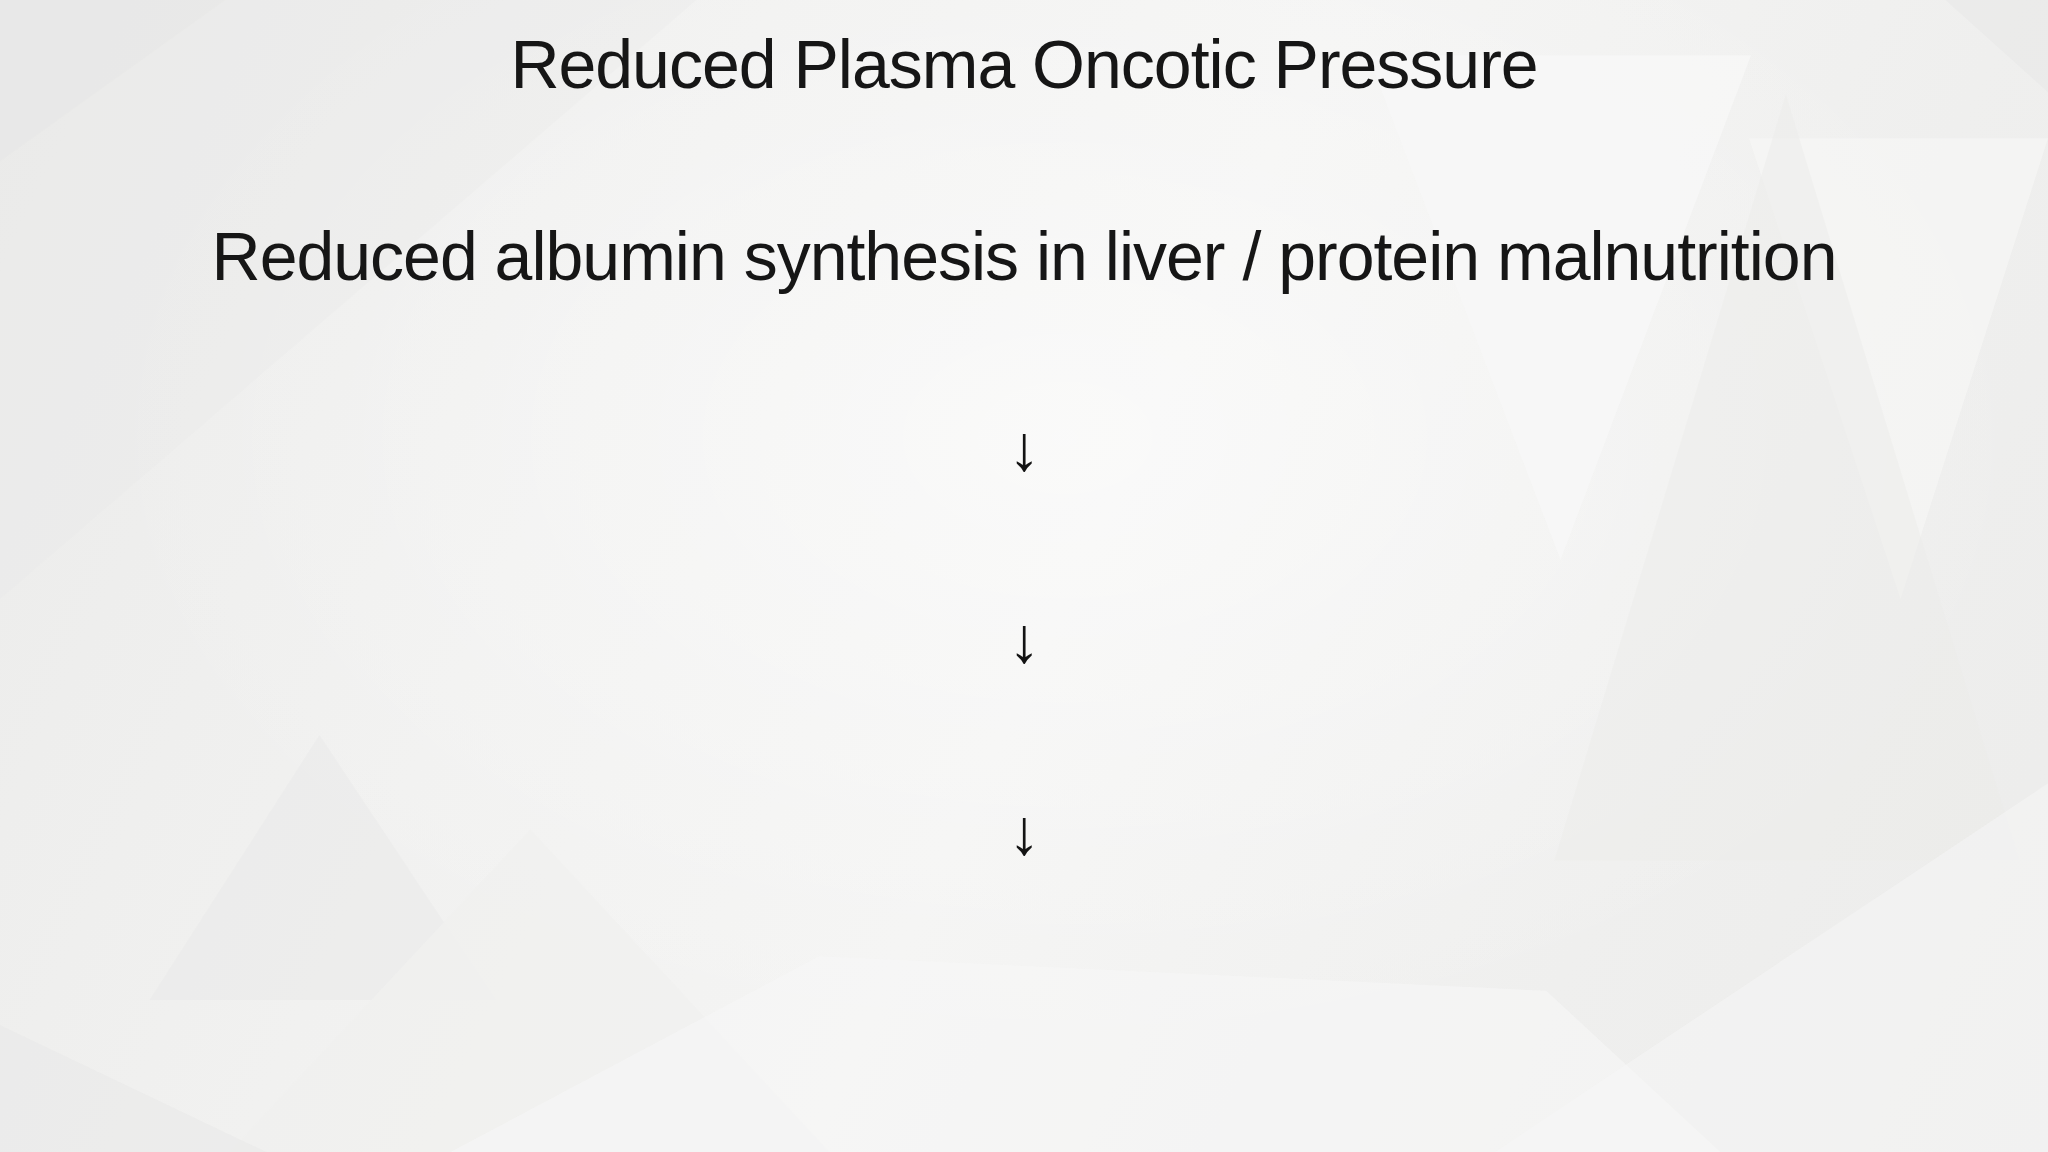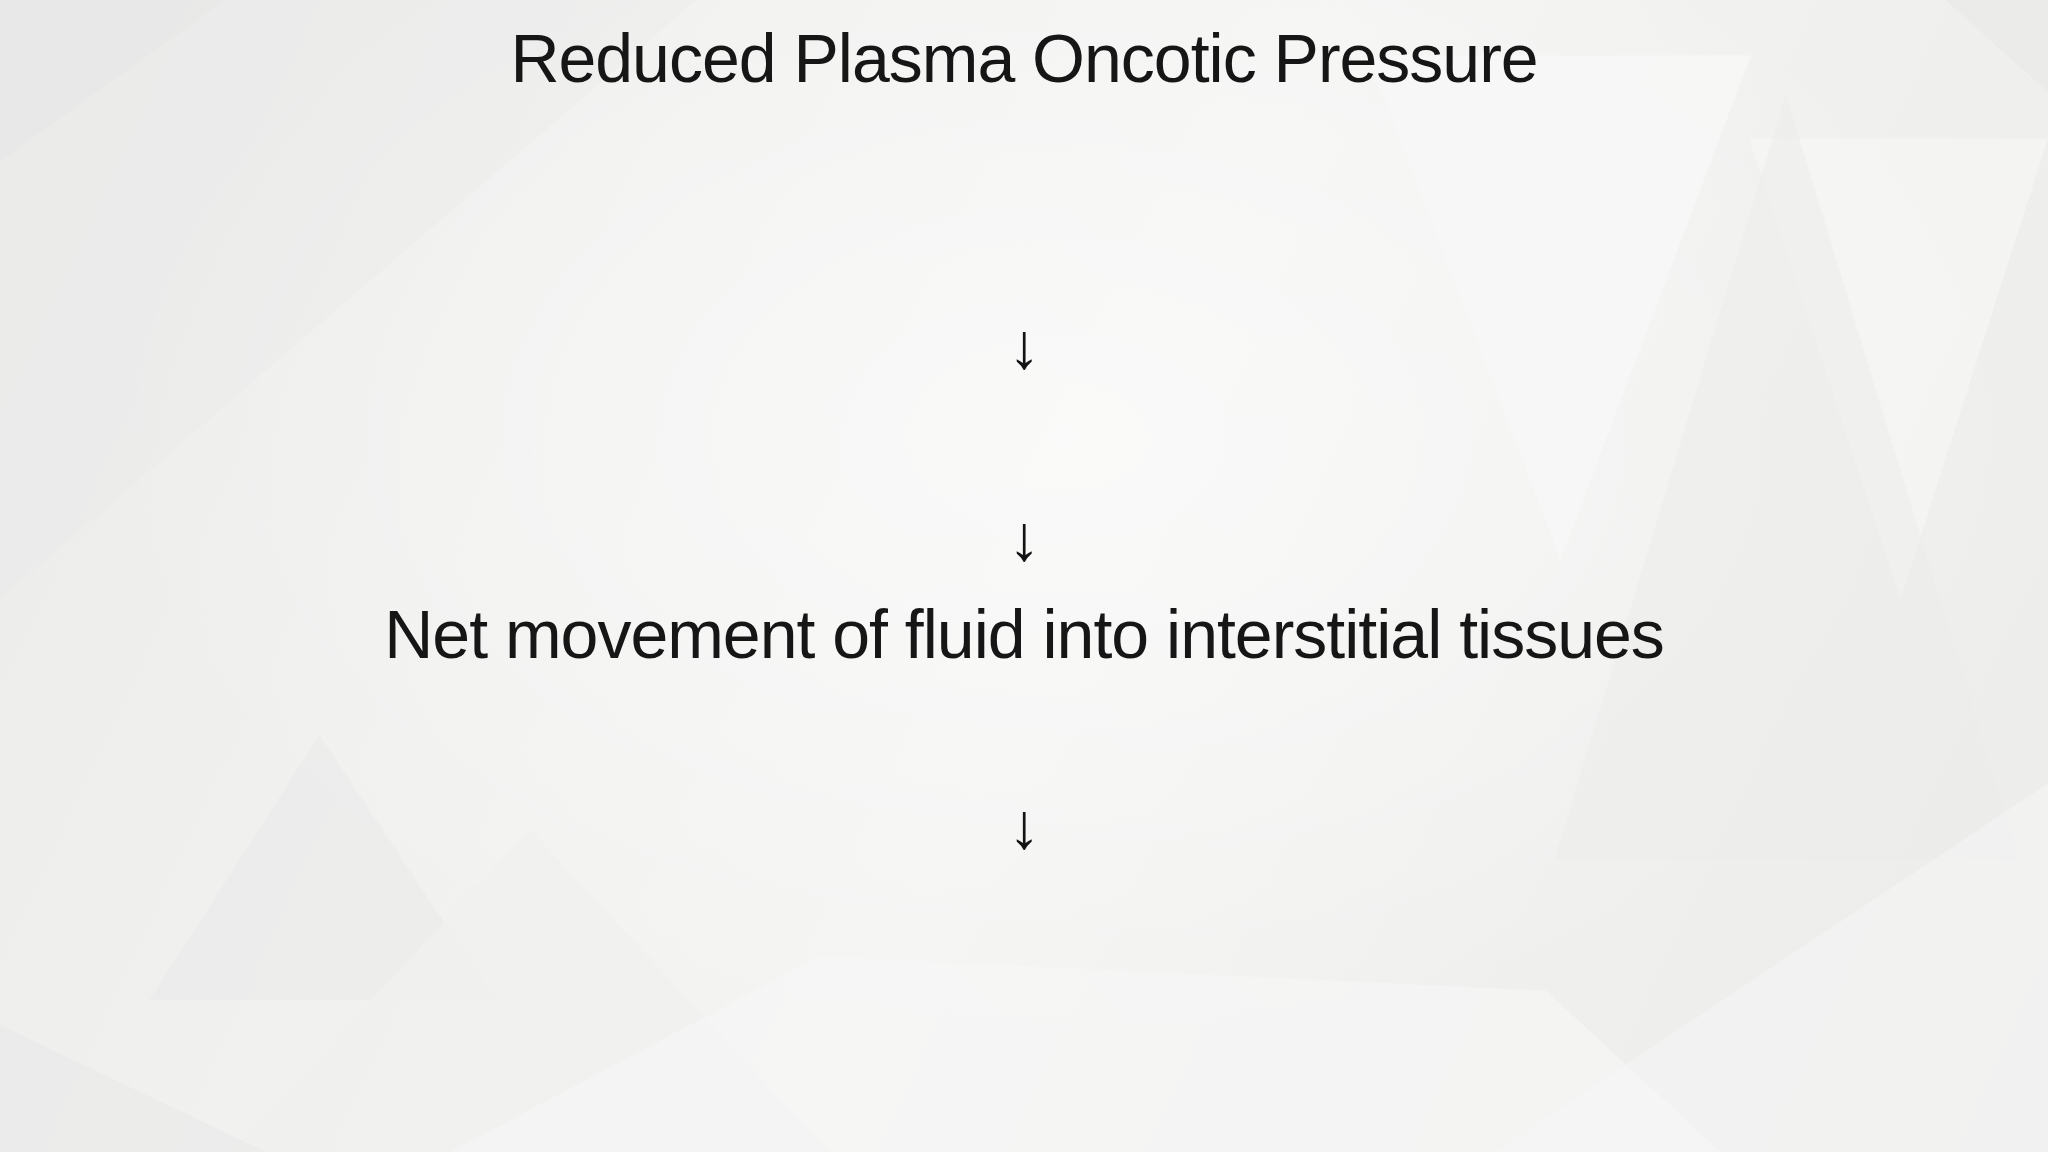--- a/index.html
+++ b/index.html
@@ -40,20 +40,21 @@
   .t11 { background:#f6f6f5; opacity:.55; clip-path: polygon(73% 100%, 100% 68%, 100% 100%); }
 
   .flow {
     position: absolute;
     inset: 0;
     padding-top: 10px;
     display: flex;
     flex-direction: column;
     align-items: stretch;
     z-index: 2;
+    margin-top: 6px;
   }
   .row {
     height: 96px;
     line-height: 96px;
     text-align: center;
     font-size: 68px;
     letter-spacing: -1px;
     color: #161616;
     white-space: nowrap;
   }
@@ -81,20 +82,20 @@
     <div class="tri t8"></div>
     <div class="tri t9"></div>
     <div class="tri t10"></div>
     <div class="tri t11"></div>
   </div>
 </div>
 
 <div class="flow">
   <div class="row">Reduced Plasma Oncotic Pressure</div>
   <div class="row"></div>
+  <div class="row">Reduced albumin synthesis in liver / protein malnutrition</div>
   <div class="row"></div>
   <div class="row arrow">↓</div>
   <div class="row"></div>
   <div class="row arrow">↓</div>
-  <div class="row">Net movement of fluid into interstitial tissues</div>
   <div class="row"></div>
   <div class="row arrow">↓</div>
 </div>
 
 </body></html>

